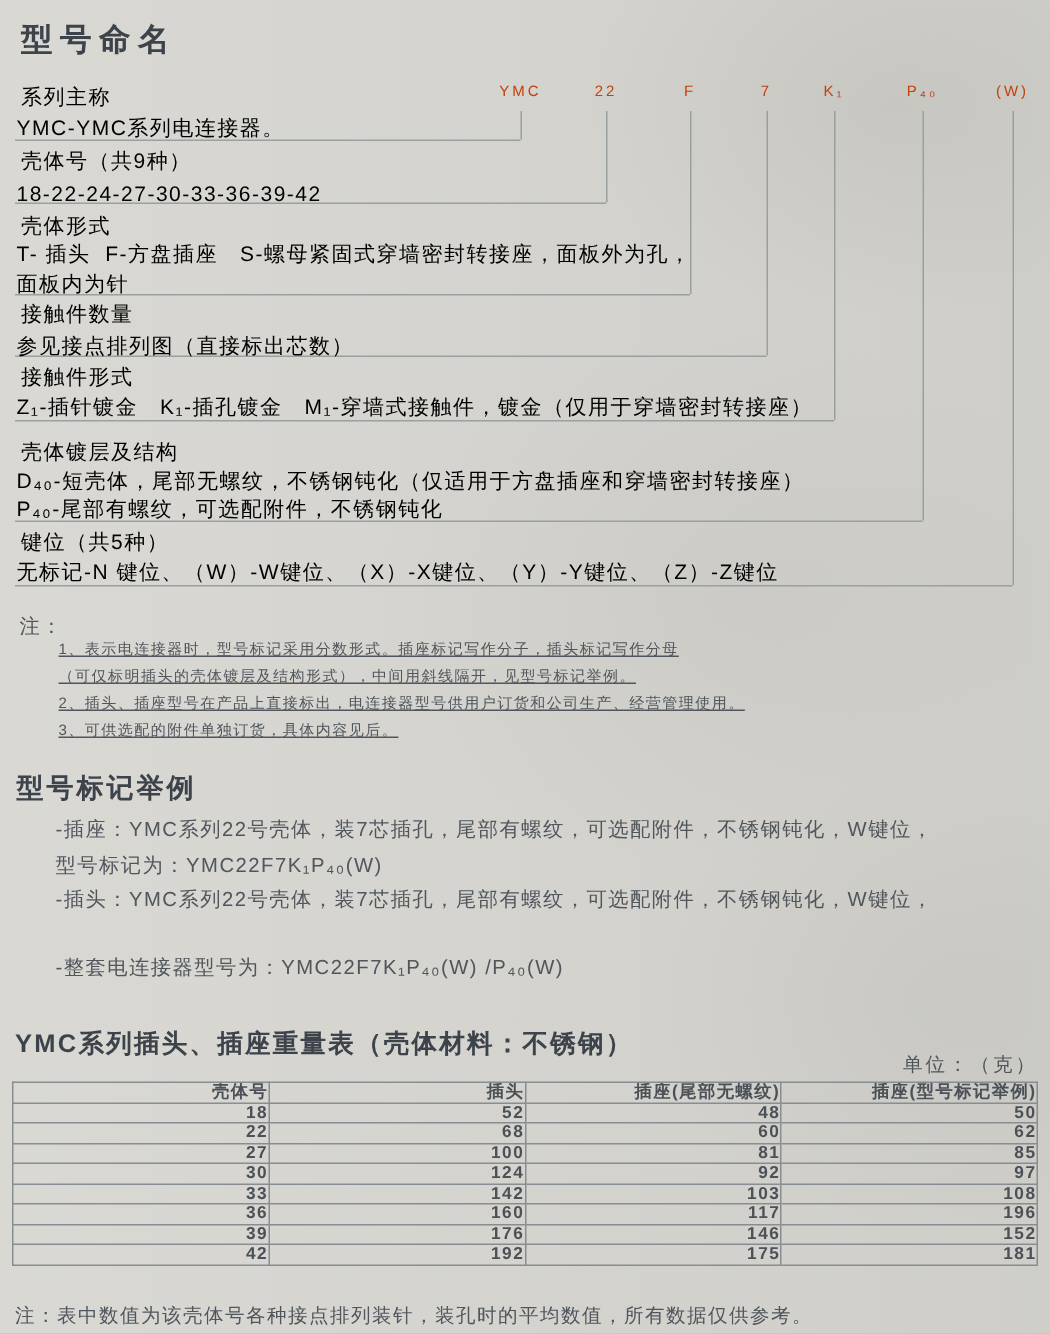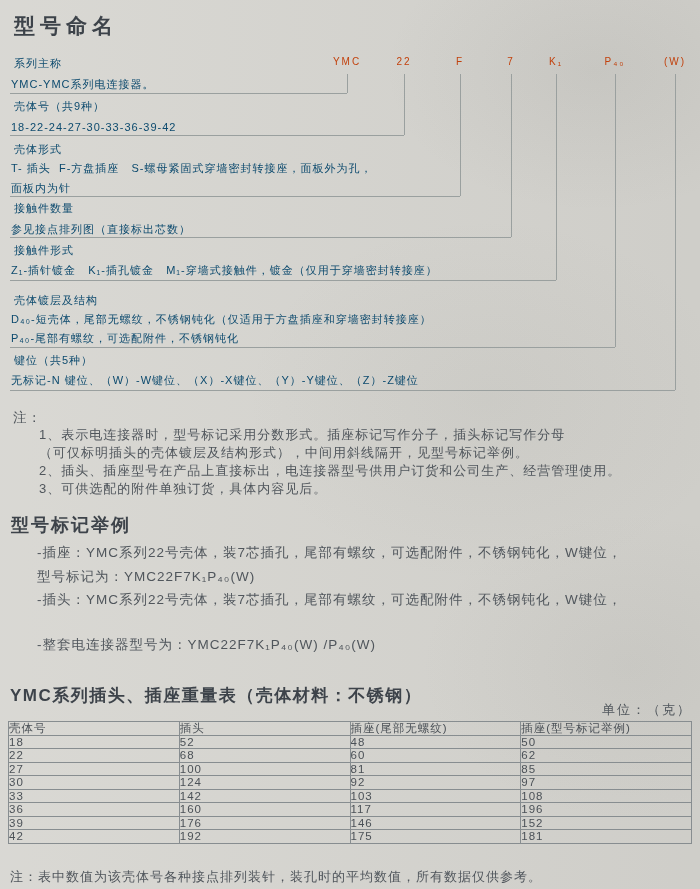--- a/index.html
+++ b/index.html
@@ -22,41 +22,41 @@
     font-size:21px; font-weight:bold; letter-spacing:5px; color:#3d434a;
   }
   
   .code {
     position:absolute; top:56px; transform:translateX(-50%);
     font-size:10px; letter-spacing:2px; white-space:pre; color:#c2410c;
   }
   .vl { position:absolute; top:74px; width:1px; background:#9aa09f; }
   .hl { position:absolute; left:10px; height:1px; background:#9aa09f; }
   .lbl, .dl {
-    position:absolute; font-size:11px; letter-spacing:1px;
-    white-space:pre; color:#0c4a6e;
+    position:absolute; font-size:14px; letter-spacing:1px;
+    white-space:pre; color:#000000;
   }
   .lbl { left:14px; }
   .dl  { left:11px; }
   
   .note-colon { position:absolute; left:13px; top:409px; font-size:13.5px; letter-spacing:1px; }
-  .note-item  { position:absolute; left:39px; font-size:13px; letter-spacing:1px; white-space:pre; }
+  .note-item  { position:absolute; left:39px; font-size:10px; letter-spacing:1px; white-space:pre;text-decoration:underline; }
   
   .h2 { position:absolute; left:11px; font-size:18px; font-weight:bold; letter-spacing:2px; color:#3d434a; }
   .ex-line { position:absolute; left:37px; font-size:13.5px; letter-spacing:1px; white-space:pre; }
   
   .tbl-title { position:absolute; left:10px; top:684px; font-size:17px; font-weight:bold; letter-spacing:1.5px; color:#3d434a; }
   .tbl-unit  { position:absolute; right:8px; top:701px; font-size:13px; letter-spacing:2px; }
   table.wt {
     position:absolute; left:8px; top:721px; width:684px;
     border-collapse:collapse; table-layout:fixed;
   }
   table.wt td, table.wt th {
-    border:1px solid #878d90; font-weight:normal;
-    font-size:11.5px; letter-spacing:1px; text-align:left;
+    border:1px solid #878d90; font-weight:bold;
+    font-size:11.5px; letter-spacing:1px; text-align:right;
     height:12.5px; line-height:12px; padding:0; color:#4b5157;
     white-space:nowrap; overflow:hidden;
   }
   .tbl-note { position:absolute; left:10px; top:868px; font-size:13px; letter-spacing:1px; white-space:pre; }
 </style>
 </head>
 <body>
 
 <div class="page">
 

